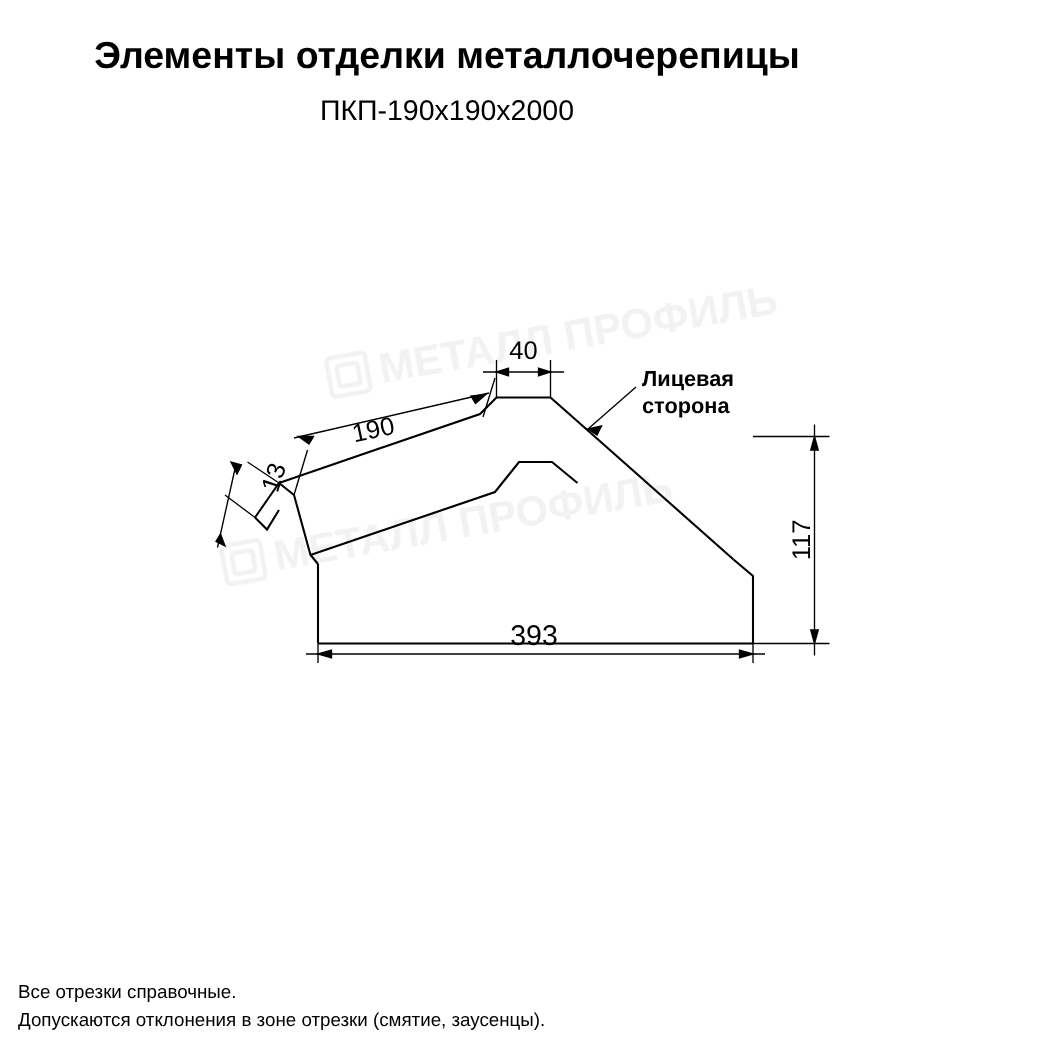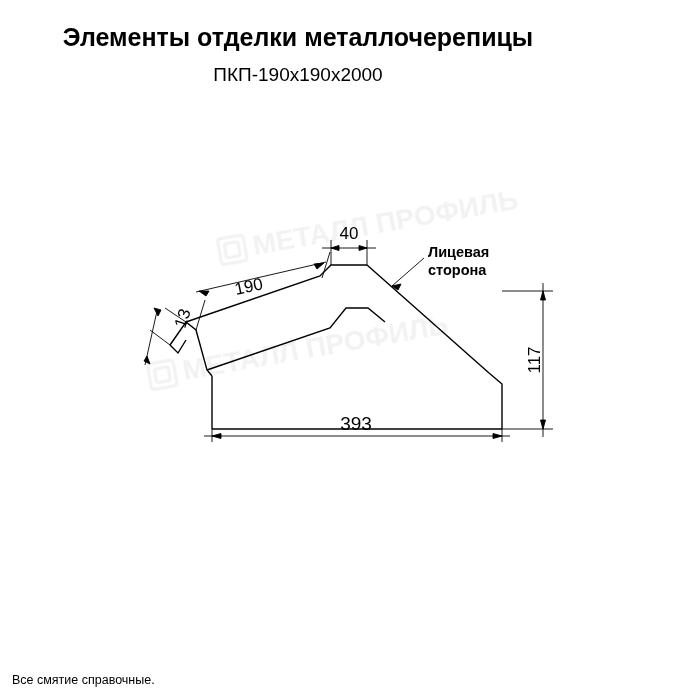--- a/index.html
+++ b/index.html
@@ -178,16 +178,17 @@
         <path d="M 392 106 L 424 78"></path>
         <path d="M 392 106 L 401 104 L 398 110 Z" fill="#000"></path>
       </g>
       <text x="428" y="77" font-size="14.5" font-weight="bold" fill="#000000">Лицевая</text>
       <text x="428" y="95" font-size="14.5" font-weight="bold" fill="#000000">сторона</text>
 
     </svg>
   </div>
 
   <div class="footer">
-    <div>Все смятие справочные.</div>
+    <div>Все отрезки справочные.</div>
+    <div>Допускаются отклонения в зоне отрезки (смятие, заусенцы).</div>
   </div>
 
 </div>
 
 </body></html>

